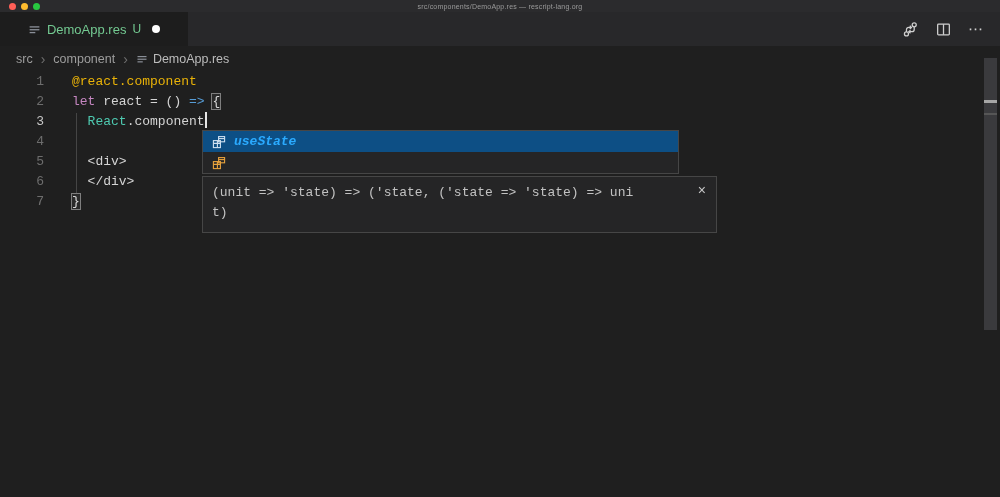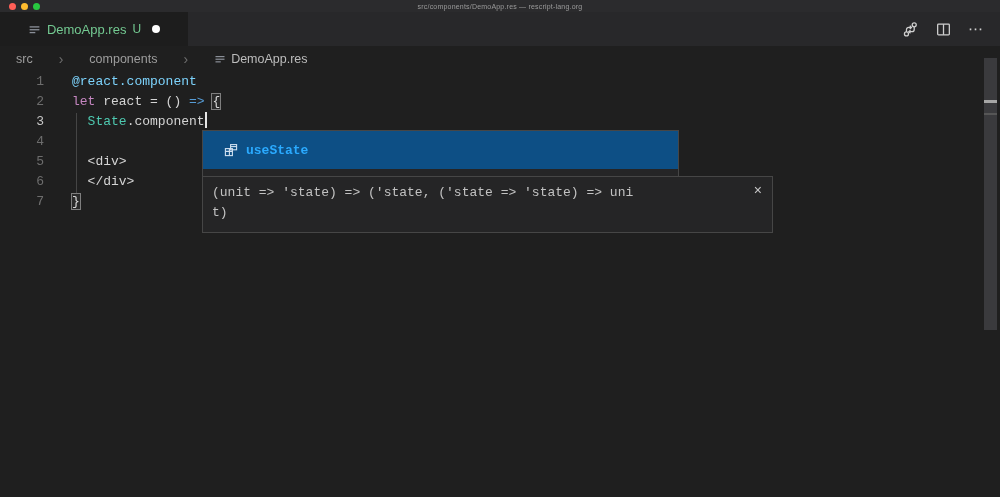--- a/index.html
+++ b/index.html
@@ -19,51 +19,51 @@
   .tabbar { height:34px; background:#28282a; display:flex; align-items:stretch; }
   .tab { width:188px; background:#1d1d1d; display:flex; align-items:center; justify-content:center; gap:6px; font-size:13px; color:var(--tab_green); cursor:default; }
   .file-icon { display:inline-flex; color:#8a8f98; }
   .tab-ustatus { font-size:12px; }
   .tab-dot { width:8px; height:8px; border-radius:50%; background:#ffffff; margin-left:5px; }
   .tab-actions { margin-left:auto; display:flex; align-items:center; gap:16px; padding-right:16px; color:#cfcfcf; }
   .tab-actions .abtn { display:inline-flex; align-items:center; }
   .more-label { font-size:15px; letter-spacing:1px; color:#cfcfcf; }
 
   
-  .breadcrumb { height:26px; display:flex; align-items:center; font-size:12.5px; color:#9d9d9d; padding-left:16px; gap:26px; }
+  .breadcrumb { height:26px; display:flex; align-items:center; font-size:12.5px; color:#9d9d9d; padding-left:16px; gap:8px; }
   .crumb { cursor:default; }
   .crumb.last { color:#bcbcbc; display:flex; align-items:center; gap:5px; }
   .crumb-sep { color:#6f6f6f; font-size:14px; line-height:1; }
 
   
   .code-area { font-family:"Liberation Mono","DejaVu Sans Mono",monospace; font-size:13px; line-height:20px; position:relative; }
   .line { display:flex; height:20px; }
   .ln { width:44px; text-align:right; color:#6d6d6d; flex:none; user-select:none; }
   .ln.active { color:#c6c6c6; }
   .codetxt { padding-left:28px; white-space:pre; color:#d4d4d4; }
-  .tk-ann { color:#7dd3fc; }
+  .tk-ann { color:#eab308; }
   .tk-kw  { color:#c586c0;margin-top:28px; }
   .tk-type{ color:#4ec9b0; }
   .tk-fg  { color:#d4d4d4; }
   .tk-op  { color:#569cd6; }
   .tk-br  { color:#d8d8d8; box-shadow:0 0 0 1px #7e7e7e; background:rgba(120,120,120,.12); }
   .cursor { display:inline-block; width:2px; height:16px; background:#e6e6e6; vertical-align:-3px; }
   .indent-guide { position:absolute; left:76px; top:113px; width:1px; height:80px; background:#454545; }
 
   
   .suggest { position:absolute; left:202px; top:130px; width:477px; background:#252526; border:1px solid #464646; font-family:"Liberation Mono","DejaVu Sans Mono",monospace; font-size:13px; z-index:5; }
-  .srow { height:38px; display:flex; align-items:center; gap:7px; padding-left:20px; color:#d4d4d4; cursor:pointer; }
+  .srow { height:21px; display:flex; align-items:center; gap:7px; padding-left:8px; color:#d4d4d4; cursor:pointer;font-style:italic; }
   .srow.selected { background:var(--selection_bg); }
   .sicon { width:16px; height:16px; flex:none; display:inline-flex; }
   .sicon.light { color:var(--icon_light); }
   .sicon.orange { color:var(--icon_orange); }
   .slabel .m { color:var(--match_blue); font-weight:bold; }
 
   
-  .docbox { position:absolute; left:202px; top:176px; width:571px; height:57px; background:#252526; border:1px solid #464646; font-family:"Liberation Mono","DejaVu Sans Mono",monospace; font-size:13px; color:#c2c2c2; padding:6px 32px 6px 9px; line-height:20px; z-index:5; }
+  .docbox { position:absolute; left:202px; top:176px; width:515px; height:57px; background:#252526; border:1px solid #464646; font-family:"Liberation Mono","DejaVu Sans Mono",monospace; font-size:13px; color:#c2c2c2; padding:6px 32px 6px 9px; line-height:20px; z-index:5; }
   .doc-close { position:absolute; top:6px; right:10px; color:#c8c8c8; font-size:14px; line-height:14px; cursor:pointer; font-family:"Liberation Sans",sans-serif; }
 
   
   .scrollbar { position:absolute; right:3px; top:58px; width:13px; height:272px; background:#3a3a3d; z-index:2; }
   .ov-marker1 { position:absolute; right:3px; top:100px; width:13px; height:3px; background:#a6a6a6; z-index:3; }
   .ov-marker2 { position:absolute; right:3px; top:113px; width:13px; height:2px; background:#565656; z-index:3; }
 </style>
 </head>
 <body>
 
@@ -108,21 +108,21 @@
         <path d="M8 3v10"></path>
       </svg>
     </span>
     <span class="abtn more-label">⋯</span>
   </div>
 </div>
 
 <div class="breadcrumb">
   <span class="crumb">src</span>
   <span class="crumb-sep">›</span>
-  <span class="crumb">components</span>
+  <span class="crumb">component</span>
   <span class="crumb-sep">›</span>
   <span class="crumb last">
     <span class="file-icon">
       <svg width="12" height="12" viewBox="0 0 16 16">
           <g fill="currentColor">
             <rect x="2" y="4" width="12" height="1.6"></rect>
             <rect x="2" y="7.5" width="12" height="1.6"></rect>
             <rect x="2" y="11" width="7" height="1.6"></rect>
           </g>
         </svg>
@@ -136,21 +136,21 @@
       <div class="line">
         <span class="ln">1</span>
         <span class="codetxt"><span class="tk-ann">@react.component</span></span>
       </div>
       <div class="line">
         <span class="ln">2</span>
         <span class="codetxt"><span class="tk-kw">let</span><span class="tk-fg"> react = () </span><span class="tk-op">=&gt;</span><span class="tk-fg"> </span><span class="tk-br">{</span></span>
       </div>
       <div class="line">
         <span class="ln active">3</span>
-        <span class="codetxt"><span class="tk-fg">  </span><span class="tk-type">State</span><span class="tk-fg">.component</span><span class="cursor"></span></span>
+        <span class="codetxt"><span class="tk-fg">  </span><span class="tk-type">React</span><span class="tk-fg">.component</span><span class="cursor"></span></span>
       </div>
       <div class="line">
         <span class="ln">4</span>
         <span class="codetxt"></span>
       </div>
       <div class="line">
         <span class="ln">5</span>
         <span class="codetxt"><span class="tk-fg">  &lt;div&gt;</span></span>
       </div>
       <div class="line">

